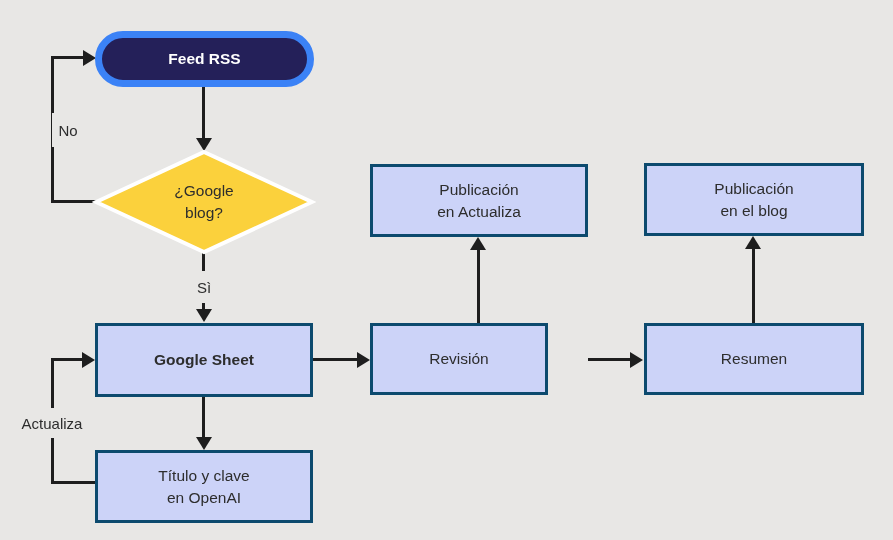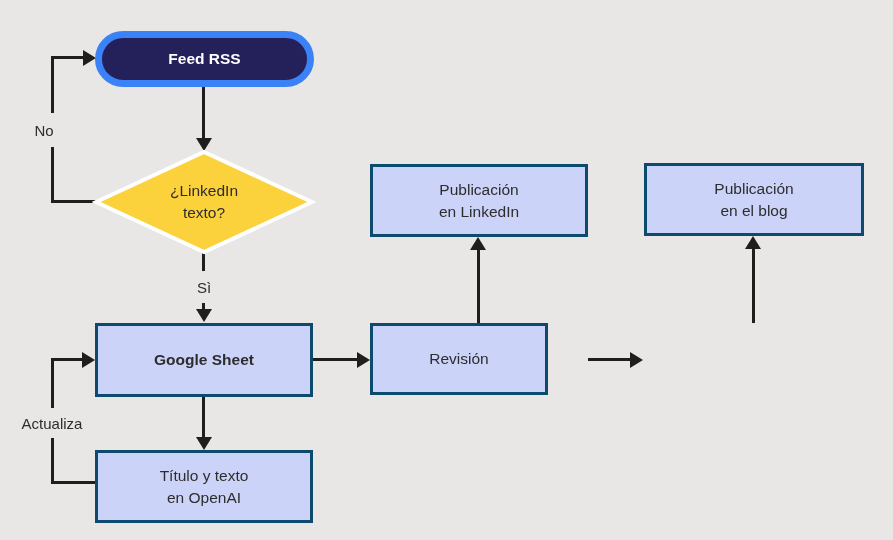--- a/index.html
+++ b/index.html
@@ -69,21 +69,21 @@
   
   .e-rev-res-h{left:588px;top:358px;width:43px;}
   .e-rev-res-a{left:630px;top:352px;}
   
   .e-res-blog-v{left:752px;top:249px;height:74px;}
   .e-res-blog-a{left:745px;top:236px;}
 
   
   .elabel{position:absolute;background:var(--bg);color:var(--txt);font-size:15px;
           display:flex;align-items:center;justify-content:center;}
-  .l-no       {left:28px;top:113px;width:32px;height:34px;}
+  .l-no       {left:52px;top:113px;width:32px;height:34px;}
   .l-si       {left:189px;top:271px;width:30px;height:32px;}
   .l-actualiza{left:10px;top:408px;width:84px;height:30px;}
 </style>
 </head>
 <body>
 
 <div class="canvas">
 
   <div>
     <div class="vl e-feed-dec-v"></div>
@@ -140,47 +140,50 @@
 
   <div class="node pill n-feed">
     <span>Feed RSS</span>
   </div>
 
   <svg class="diamond-svg" viewBox="0 0 224 108">
     <polygon points="112,4 220,54 112,104 4,54" fill="#fbd13c" stroke="#ffffff" stroke-width="4"></polygon>
   </svg>
   <div class="node n-diamond-text multiline">
     <div>
-      <span>¿LinkedIn</span>
-      <span>texto?</span>
+      <span>¿Google</span>
+      <span>blog?</span>
     </div>
   </div>
 
   <div class="node rect n-sheet">
     <span>Google Sheet</span>
   </div>
 
   <div class="node rect n-titulo multiline">
     <div>
-      <span>Título y texto</span>
+      <span>Título y clave</span>
       <span>en OpenAI</span>
     </div>
   </div>
 
   <div class="node rect n-revision">
     <span>Revisión</span>
   </div>
 
   <div class="node rect n-linkedin multiline">
     <div>
       <span>Publicación</span>
-      <span>en LinkedIn</span>
+      <span>en Actualiza</span>
     </div>
   </div>
 
+  <div class="node rect n-resumen">
+    <span>Resumen</span>
+  </div>
 
   <div class="node rect n-blog multiline">
     <div>
       <span>Publicación</span>
       <span>en el blog</span>
     </div>
   </div>
 
 </div>
 

